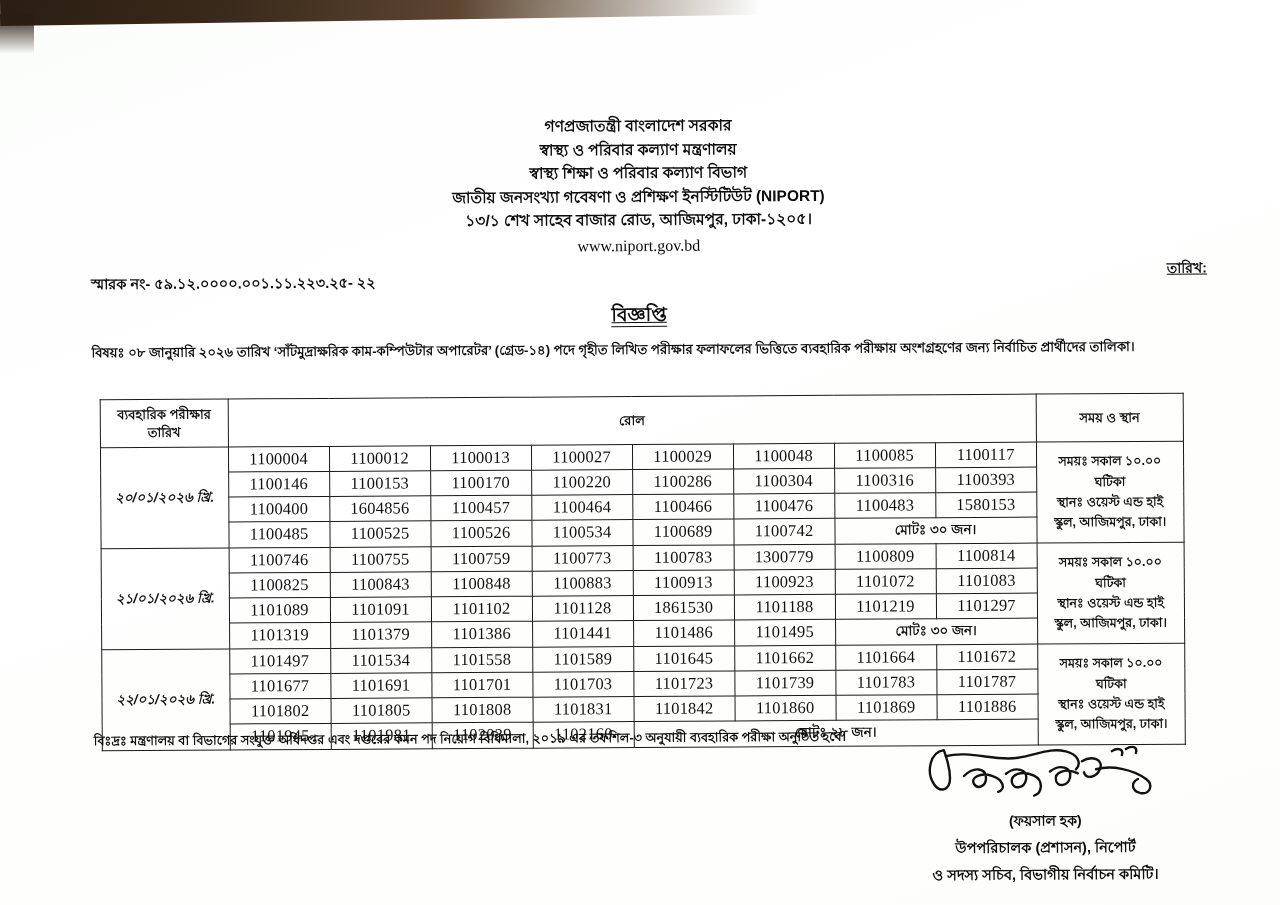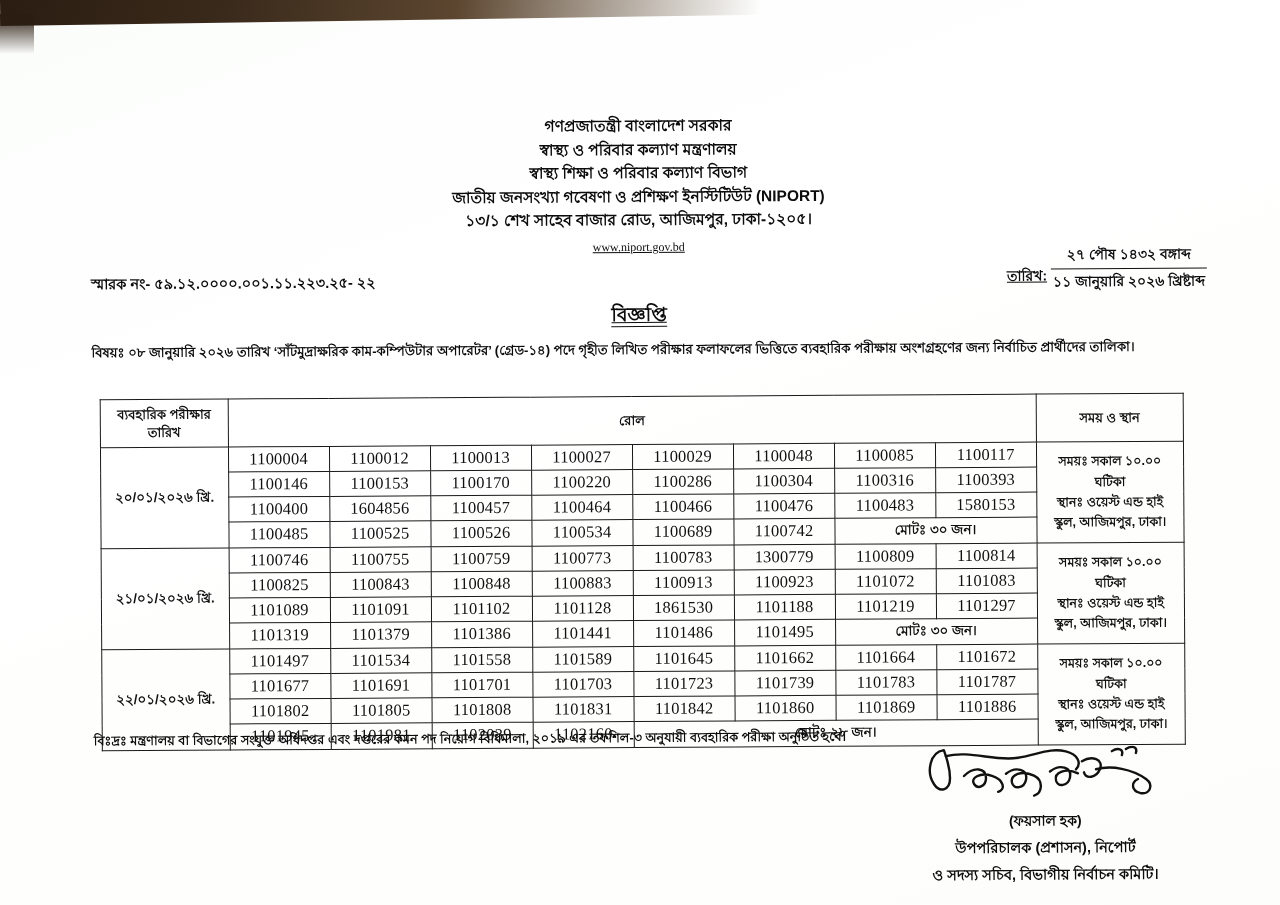--- a/index.html
+++ b/index.html
@@ -38,21 +38,21 @@
   
   #letterhead{
     position:absolute;left:0;top:114px;width:1280px;
     text-align:center;line-height:1.52;
     font-size:15.5px;color:#0c0c0c;font-weight:600;
   }
   #letterhead div{white-space:nowrap;}
   #website{margin-top:2px;}
   #website span{
     font-family:"Liberation Serif",serif;
-    font-size:12px;text-decoration:underline;font-weight:500;
+    font-size:16px;font-weight:500;
   }
 
   
   #memo-no{
     position:absolute;left:92px;top:270px;
     font-size:14.5px;font-weight:700;color:#0c0c0c;white-space:nowrap;
   }
   #date-block{
     position:absolute;right:72px;top:246px;
     display:flex;align-items:center;gap:4px;
@@ -83,21 +83,21 @@
     border:1.4px solid #1a1a1a;
     text-align:center;vertical-align:middle;
     color:#101010;
   }
   #result-table th{
     font-family:"Liberation Sans",sans-serif;
     font-size:13px;font-weight:700;padding:6px 2px;line-height:1.35;
   }
   td.date-cell{
     font-family:"Liberation Sans",sans-serif;
-    font-size:13.5px;font-weight:700;
+    font-size:13.5px;font-weight:700;font-style:italic;
   }
   td.roll{
     font-family:"Liberation Serif",serif;
     font-size:16.5px;font-weight:400;
     padding:1px 0 2px;height:21px;letter-spacing:.2px;
   }
   td.total{
     font-family:"Liberation Sans",sans-serif;
     font-size:13.5px;font-weight:700;
   }
@@ -133,24 +133,20 @@
     <div>স্বাস্থ্য শিক্ষা ও পরিবার কল্যাণ বিভাগ</div>
     <div>জাতীয় জনসংখ্যা গবেষণা ও প্রশিক্ষণ ইনস্টিটিউট (NIPORT)</div>
     <div>১৩/১ শেখ সাহেব বাজার রোড, আজিমপুর, ঢাকা-১২০৫।</div>
     <div id="website"><span>www.niport.gov.bd</span></div>
   </div>
 
   <div id="memo-no" class="bn">স্মারক নং- ৫৯.১২.০০০০.০০১.১১.২২৩.২৫- ২২</div>
 
   <div id="date-block" class="bn">
     <div id="date-label">তারিখ:</div>
-    <div id="date-values">
-      <div id="date-bangla">২৭ পৌষ ১৪৩২ বঙ্গাব্দ</div>
-      <div id="date-greg">১১ জানুয়ারি ২০২৬ খ্রিষ্টাব্দ</div>
-    </div>
   </div>
 
   <div id="notice-title" class="bn"><span>বিজ্ঞপ্তি</span></div>
 
   <div id="subject" class="bn">বিষয়ঃ ০৮ জানুয়ারি ২০২৬ তারিখ ‘সাঁটমুদ্রাক্ষরিক কাম-কম্পিউটার অপারেটর’ (গ্রেড-১৪) পদে গৃহীত লিখিত পরীক্ষার ফলাফলের ভিত্তিতে ব্যবহারিক পরীক্ষায় অংশগ্রহণের জন্য নির্বাচিত প্রার্থীদের তালিকা।</div>
 
   <table id="result-table">
     <colgroup>
       <col style="width:123px">
       <col span="8" style="width:97.4px">

